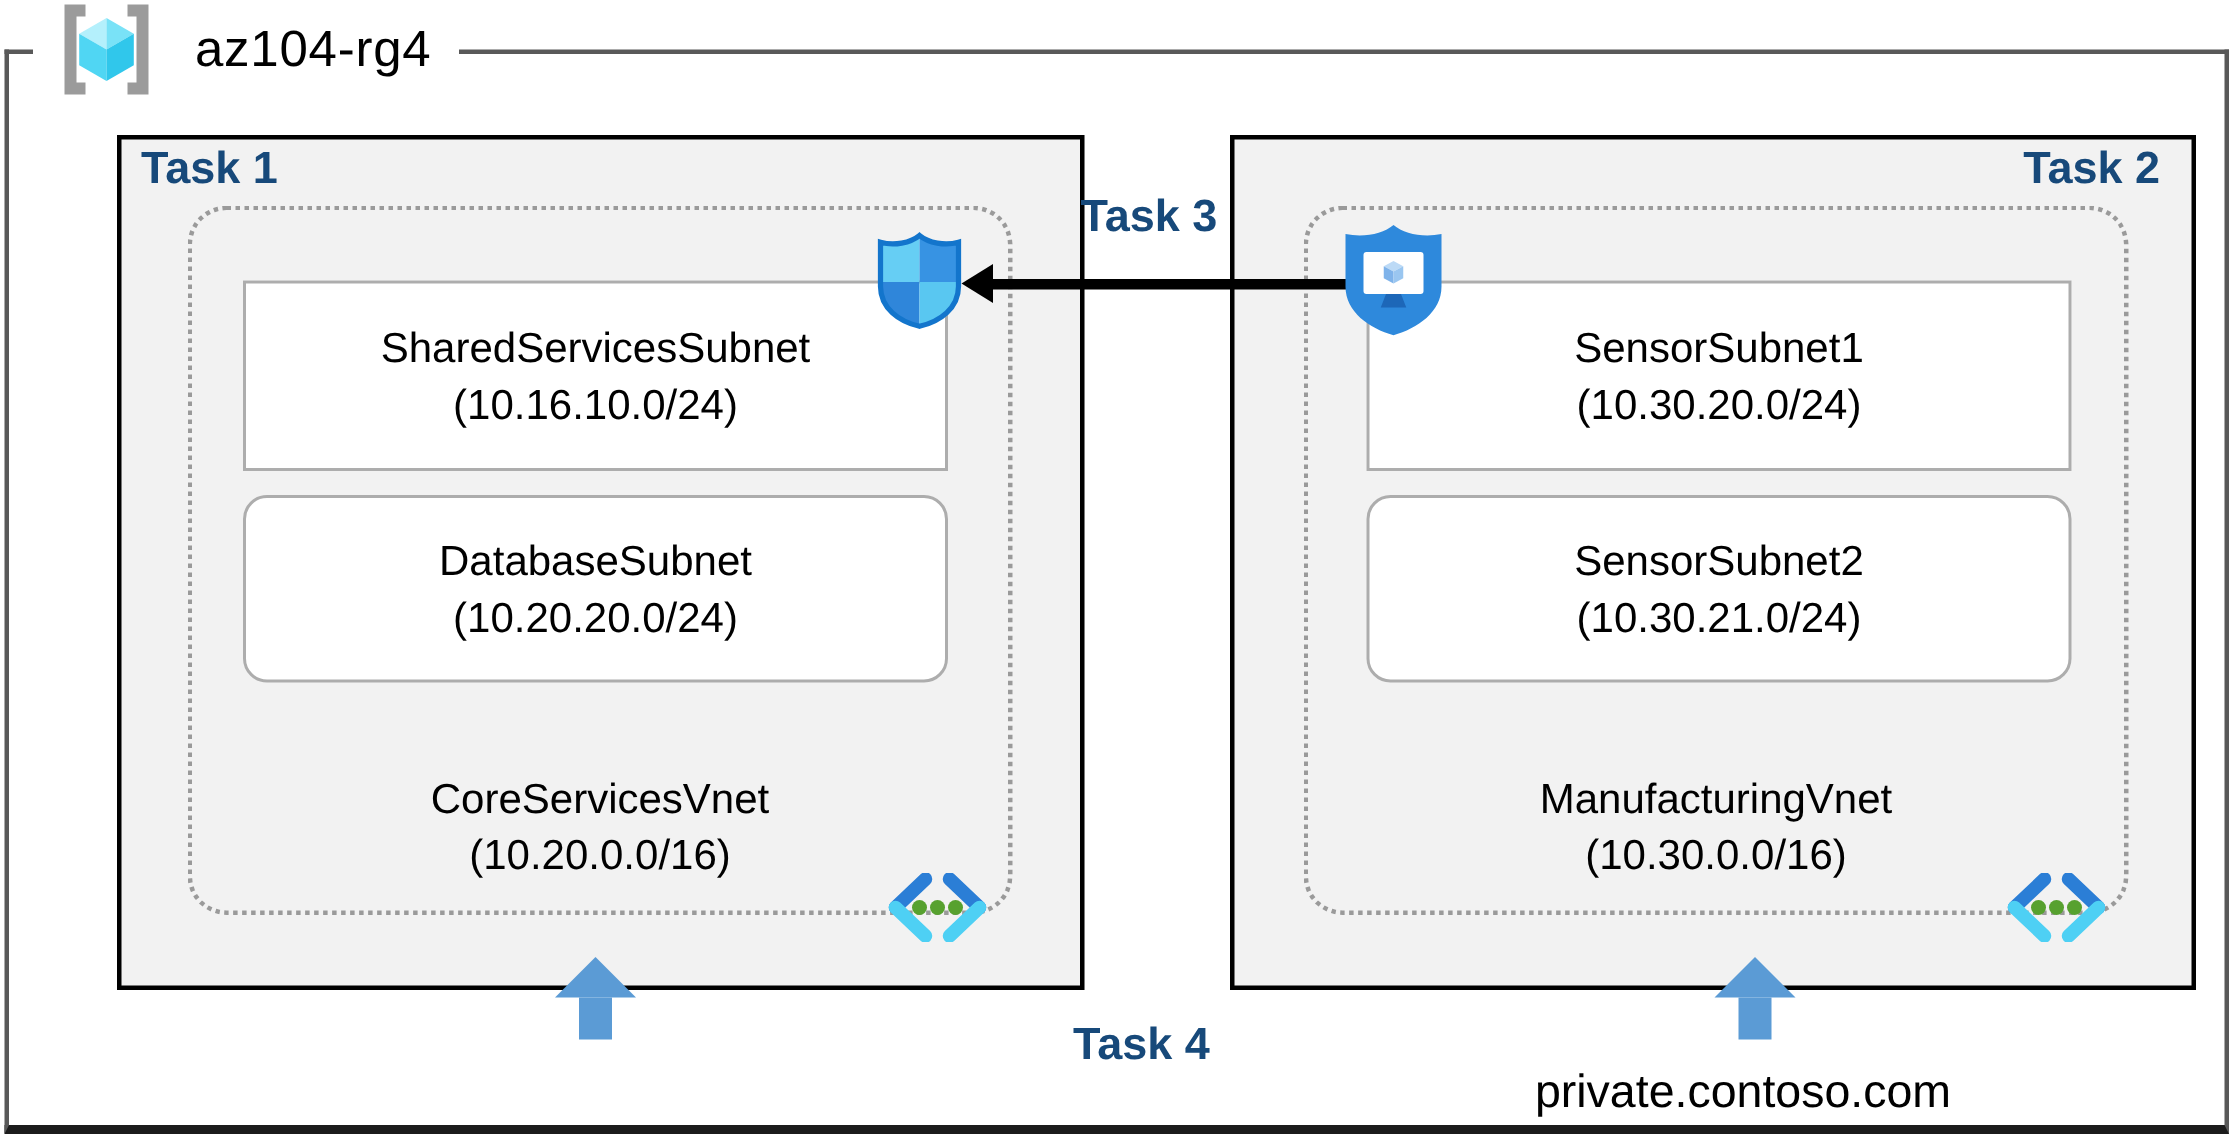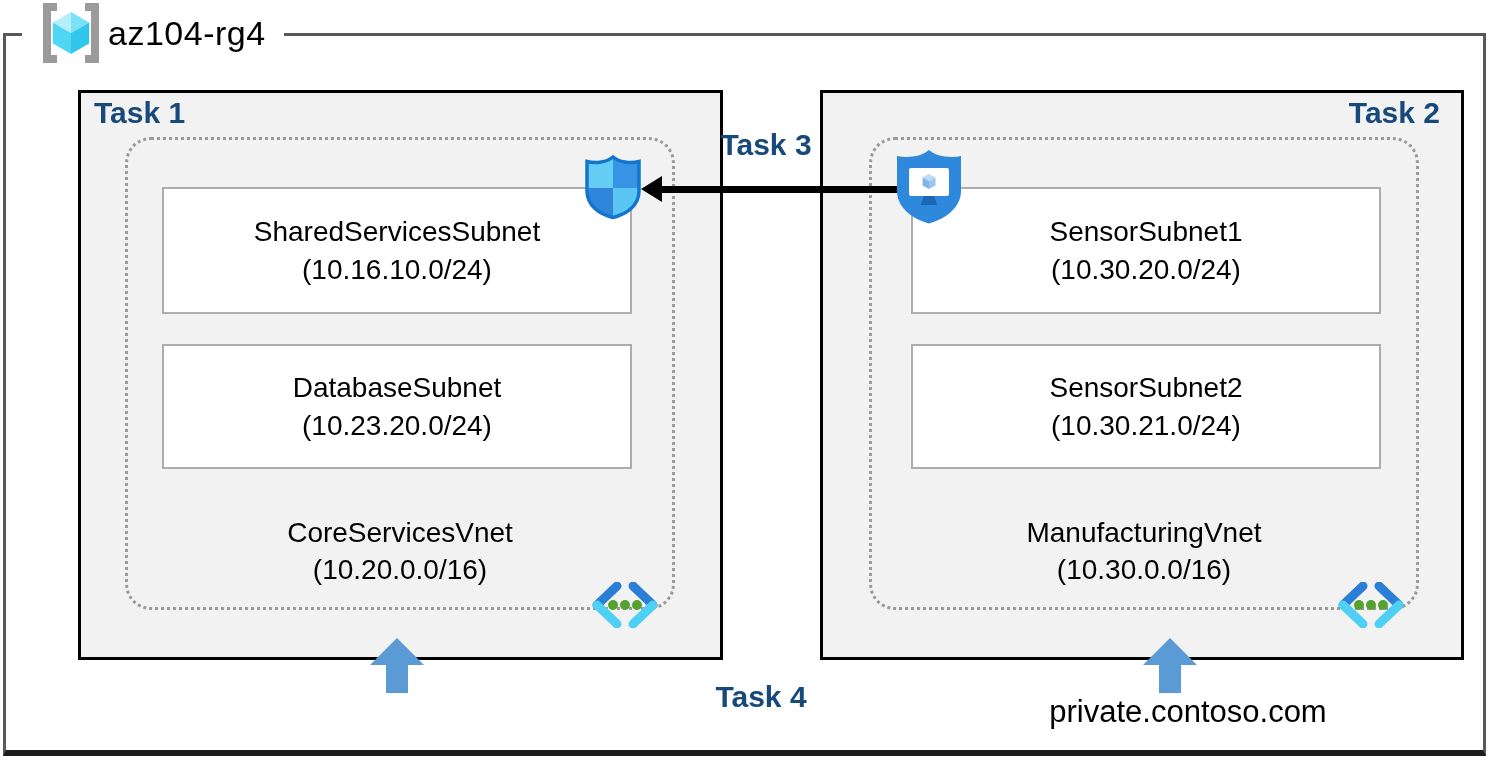--- a/index.html
+++ b/index.html
@@ -4,21 +4,21 @@
 <style>
   html,body { margin:0; padding:0; background:#ffffff; }
   .canvas { position:relative; width:1490px; height:762px; background:#fff;
             font-family:"Liberation Sans", sans-serif; color:#000; overflow:hidden; }
 
   .frame { position:absolute; left:3px; top:33px; width:1483px; height:723px;
            box-sizing:border-box; border:3px solid var(--frame-border,#595959);
            border-bottom:6px solid #1c1c1c; }
 
   .legend { position:absolute; left:22px; top:0; height:66px; z-index:3;
-            display:flex; align-items:center; background:#fff; padding:0 18px 0 12px; }
+            display:flex; align-items:center; gap:22px; background:#fff; padding:0 18px 0 12px; }
   .rg-name { font-size:34px; letter-spacing:0.5px; }
 
   .vnet-box { position:absolute; top:90px; width:645px; height:570px; box-sizing:border-box;
               background:var(--box-fill,#f2f2f2); border:3px solid var(--box-border,#000); z-index:1; }
   .vnet-box.left  { left:78px; }
   .vnet-box.right { left:820px; width:644px; }
 
   .task-label { position:absolute; z-index:4; font-size:30px; font-weight:bold;
                 color:var(--task-label,#17497a); }
   .task-1 { left:94px;  top:96px; }
@@ -29,21 +29,21 @@
   .dashed-area { position:absolute; top:137px; width:550px; height:473px; box-sizing:border-box;
                  border:3px dotted var(--dashed-border,#9a9a9a); border-radius:26px; z-index:2; }
   .dashed-area.left  { left:125px; }
   .dashed-area.right { left:869px; }
 
   .subnet { position:absolute; width:470px; height:127px; box-sizing:border-box; z-index:2;
             background:#fff; border:2px solid var(--subnet-box-border,#adadad);
             display:flex; flex-direction:column; align-items:center; justify-content:center;
             font-size:28px; line-height:1.33; text-align:center; }
   .sn-l { left:162px; } .sn-r { left:911px; }
-  .sn-top { top:187px; } .sn-bot { top:344px; height:125px; }
+  .sn-top { top:187px; } .sn-bot { top:330px; height:125px;border-radius:16px; }
 
   .vnet-label { position:absolute; top:514px; width:550px; z-index:2; text-align:center;
                 font-size:28px; line-height:1.33; }
   .vnet-label.left  { left:125px; }
   .vnet-label.right { left:869px; }
 
   .icon-abs { position:absolute; z-index:5; }
   .nsg-icon     { left:584px; top:154px; }
   .bastion-icon { left:895px; top:148px; }
   .vneticon-l   { left:591px;  top:582px; }
@@ -59,21 +59,21 @@
   .up-arrow .head { width:0; height:0; border-left:27px solid transparent;
                     border-right:27px solid transparent;
                     border-bottom:27px solid var(--blue-arrow,#5b9bd5); }
   .up-arrow .stem { width:22px; height:28px; margin:0 auto; background:var(--blue-arrow,#5b9bd5); }
   .up-arrow.left  { left:370px; }
   .up-arrow.right { left:1143px; }
 
   .dns-label { position:absolute; top:694px; width:420px; z-index:4;
                text-align:center; font-size:31px; }
   .dns-label.left  { left:190px; }
-  .dns-label.right { left:978px; }
+  .dns-label.right { left:952px;margin-top:16px; }
 </style>
 </head>
 <body>
 
 <div class="canvas">
 
   <div class="frame"></div>
 
   <div class="legend">
     <svg class="rg-svg" width="74" height="62" viewBox="0 0 74 62">
@@ -90,21 +90,21 @@
   <div class="vnet-box left"></div>
   <div class="task-label task-1">Task 1</div>
   <div class="dashed-area left"></div>
 
   <div class="subnet sn-l sn-top">
     <span>SharedServicesSubnet</span>
     <span>(10.16.10.0/24)</span>
   </div>
   <div class="subnet sn-l sn-bot">
     <span>DatabaseSubnet</span>
-    <span>(10.23.20.0/24)</span>
+    <span>(10.20.20.0/24)</span>
   </div>
 
   <div class="vnet-label left">
     <div>CoreServicesVnet</div>
     <div>(10.20.0.0/16)</div>
   </div>
 
   <div class="vnet-box right"></div>
   <div class="task-label task-2">Task 2</div>
   <div class="dashed-area right"></div>

